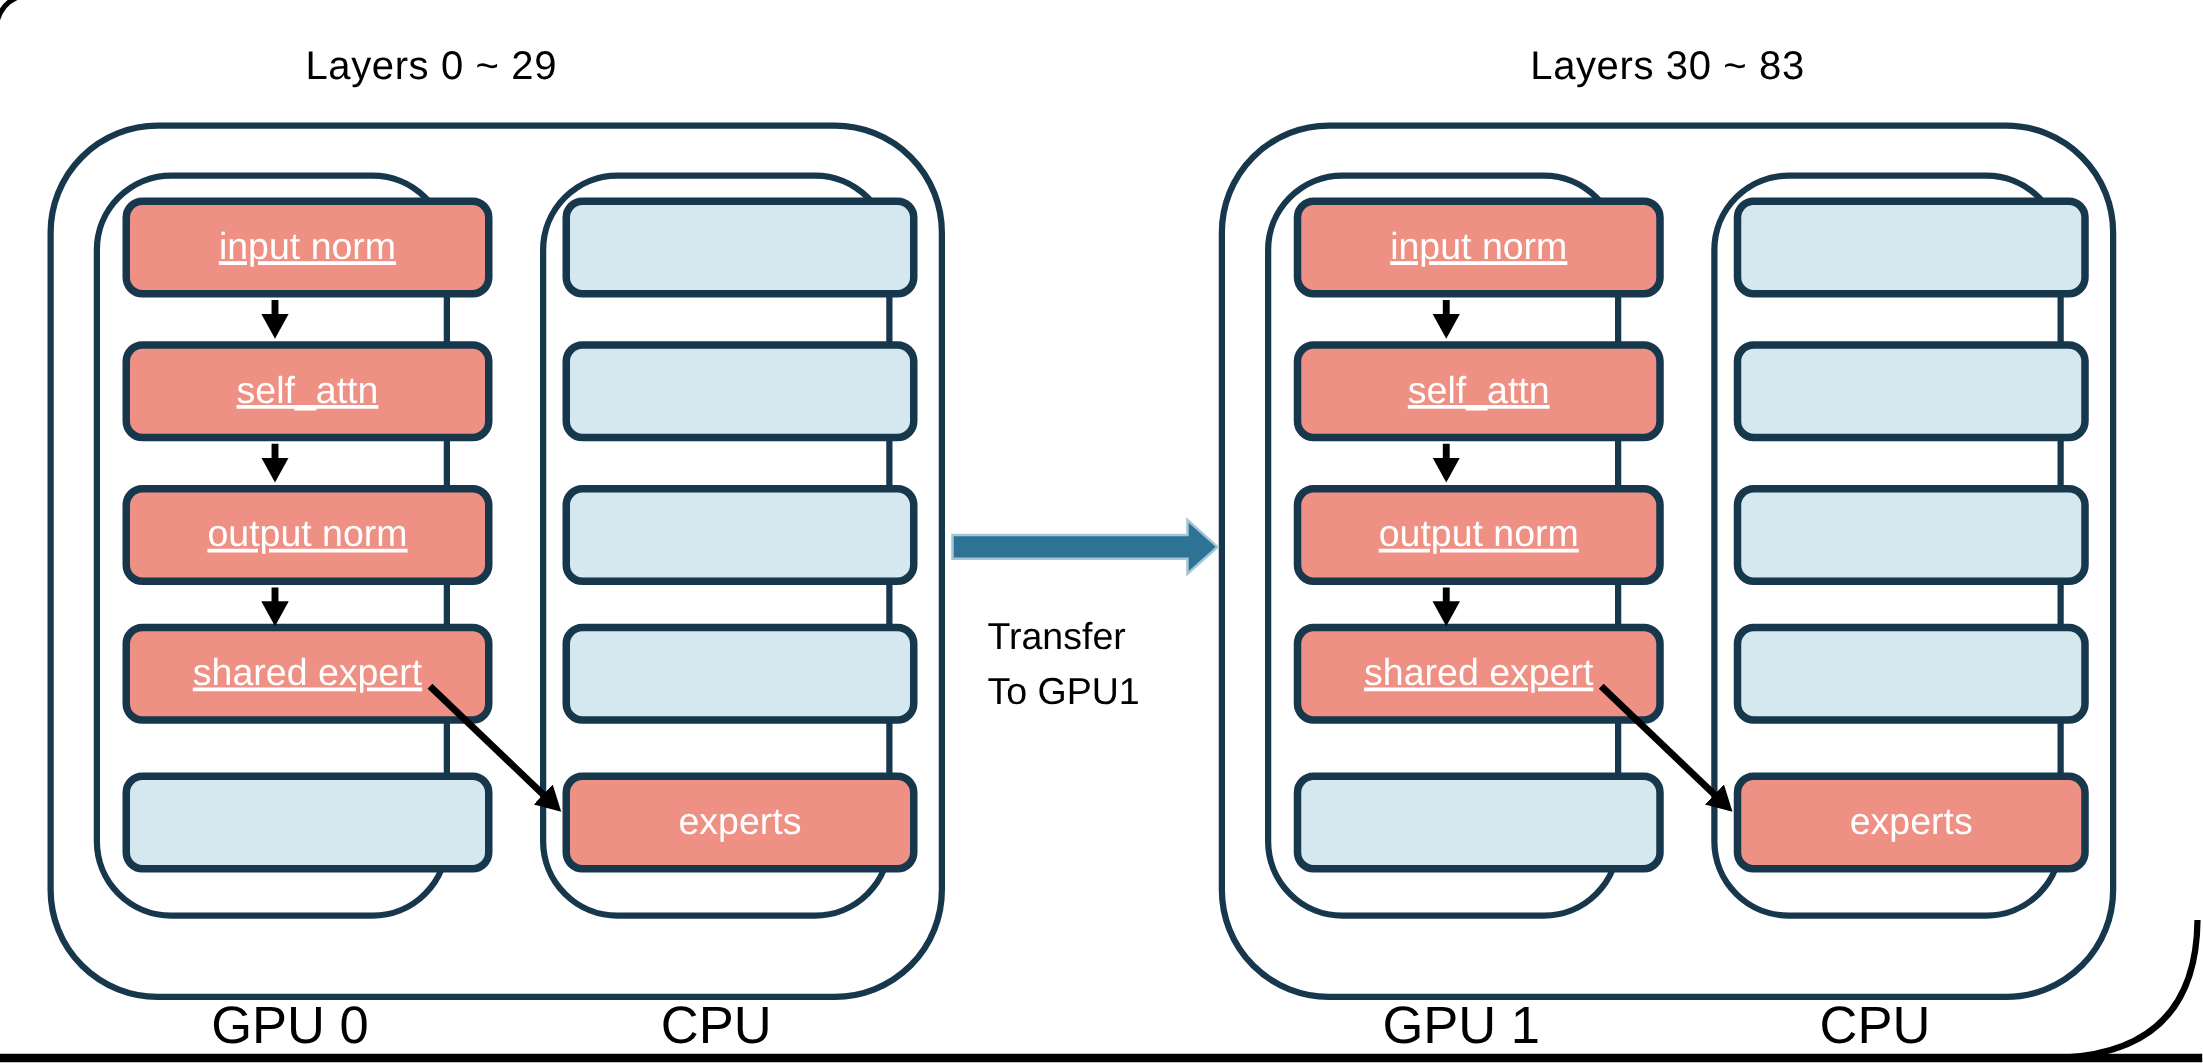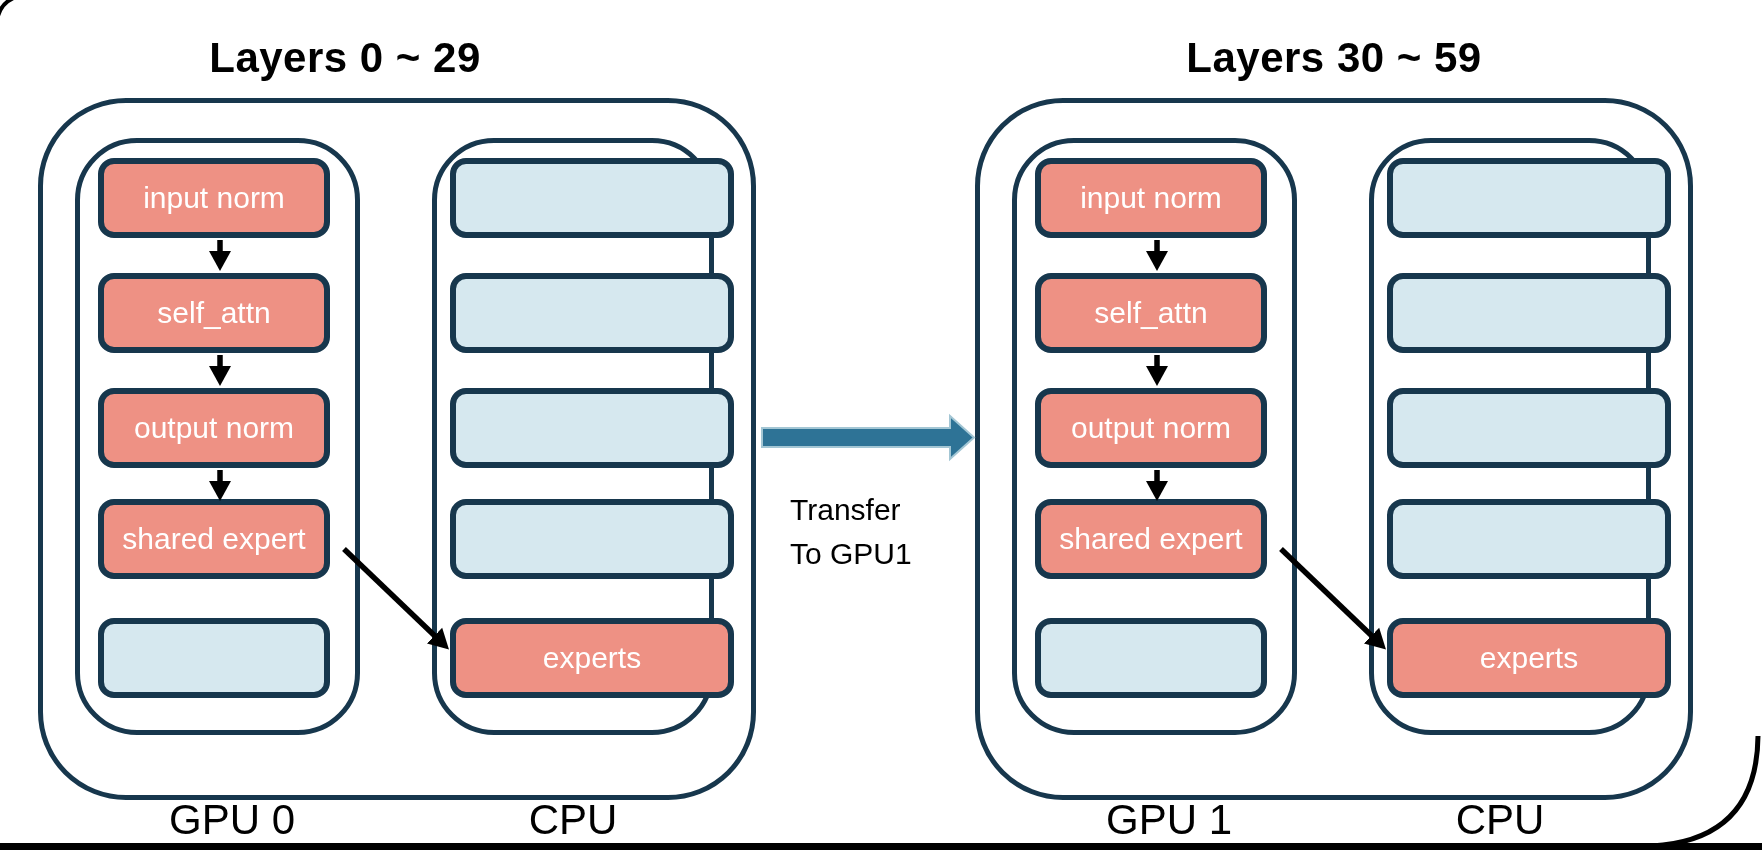--- a/index.html
+++ b/index.html
@@ -12,40 +12,40 @@
   }
   *{box-sizing:border-box;margin:0;padding:0;}
   body{background:#ffffff;font-family:"Liberation Sans",sans-serif;}
   .canvas{
     position:relative;width:1762px;height:850px;background:#fff;overflow:hidden;
   }
   
   .frame-bottom{position:absolute;left:0;right:0;bottom:0;height:7px;background:#000;}
   .group-title{
     position:absolute;top:34px;transform:translateX(-50%);
-    font-size:42px;font-weight:700;color:var(--text);white-space:nowrap;letter-spacing:0.5px;
+    font-size:32px;font-weight:400;color:var(--text);white-space:nowrap;letter-spacing:0.5px;
   }
   .container{
     position:absolute;top:98px;width:718px;height:702px;background:#fff;
     border:5px solid var(--navy);border-radius:88px;
   }
   .container.left{left:38px;}
   .container.right{left:975px;}
   .column{
     position:absolute;top:35px;height:597px;background:#fff;
     border:5px solid var(--navy);border-radius:62px;
   }
   .col-gpu{left:32px;width:285px;}
   .col-cpu{left:389px;width:282px;}
   .box{
     position:absolute;height:80px;border:6px solid var(--navy);border-radius:16px;
     display:flex;align-items:center;justify-content:center;
     font-size:30px;color:var(--box-text);white-space:nowrap;
   }
-  .gpu-box{left:55px;width:232px;}
+  .gpu-box{left:55px;width:296px;text-decoration:underline;}
   .cpu-box{left:407px;width:284px;}
   .r1{top:55px}.r2{top:170px}.r3{top:285px}.r4{top:396px}.r5{top:515px}
   .salmon{background:var(--salmon);}
   .blue{background:var(--light-blue);}
   .device-label{
     position:absolute;top:649px;transform:translateX(-50%);
     font-size:42px;font-weight:500;color:var(--text);white-space:nowrap;margin-top:44px;
   }
   .transfer-label{
     position:absolute;left:790px;top:452px;
@@ -55,21 +55,21 @@
   svg.overlay{position:absolute;left:0;top:0;pointer-events:none;}
   .flow{stroke:var(--arrow-black,#000);stroke-width:5.5;fill:none;}
   .arc{stroke:#000;fill:none;}
 </style>
 </head>
 <body>
 
 <div class="canvas">
 
   <div class="group-title" style="left:345px">Layers 0 ~ 29</div>
-  <div class="group-title" style="left:1334px">Layers 30 ~ 59</div>
+  <div class="group-title" style="left:1334px">Layers 30 ~ 83</div>
 
   <div class="container left">
     <div class="column col-gpu"></div>
     <div class="column col-cpu"></div>
 
     <div class="box gpu-box r1 salmon">input norm</div>
     <div class="box gpu-box r2 salmon">self_attn</div>
     <div class="box gpu-box r3 salmon">output norm</div>
     <div class="box gpu-box r4 salmon">shared expert</div>
     <div class="box gpu-box r5 blue"></div>

